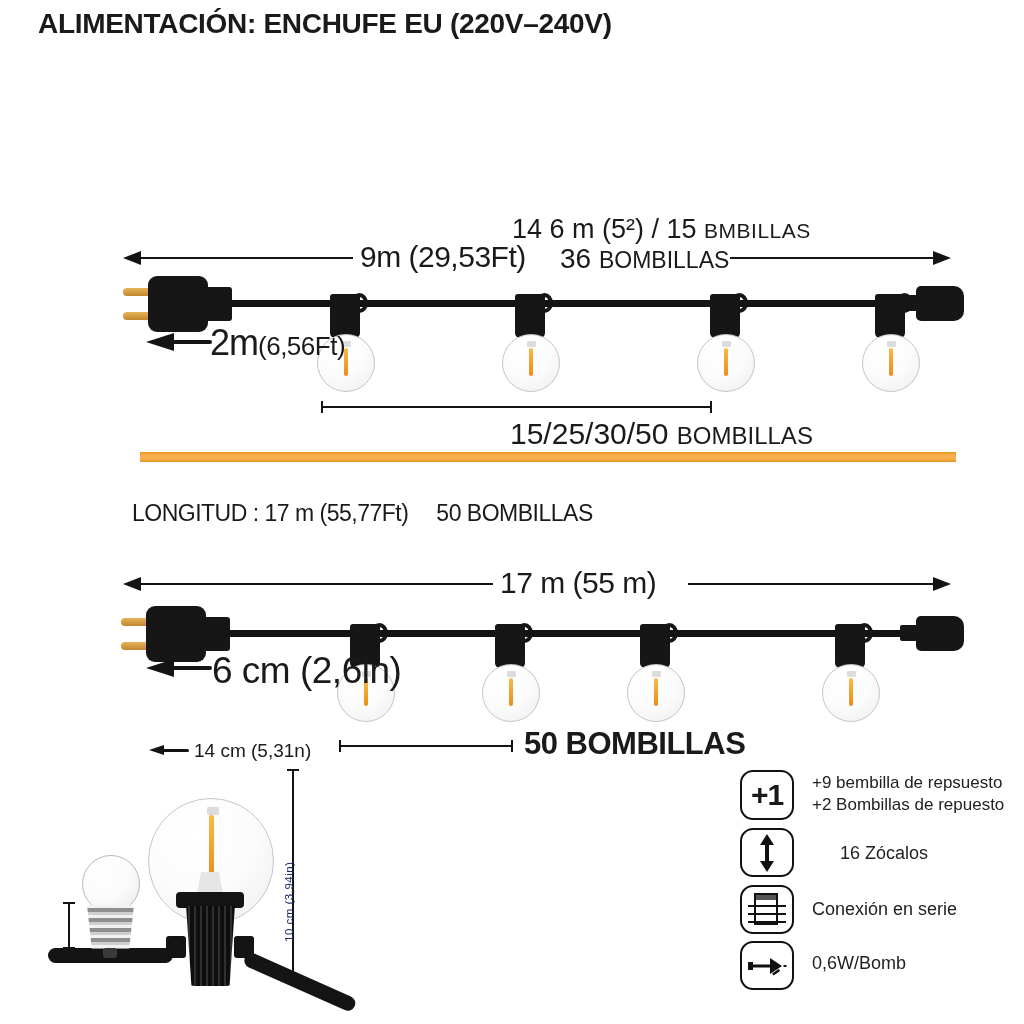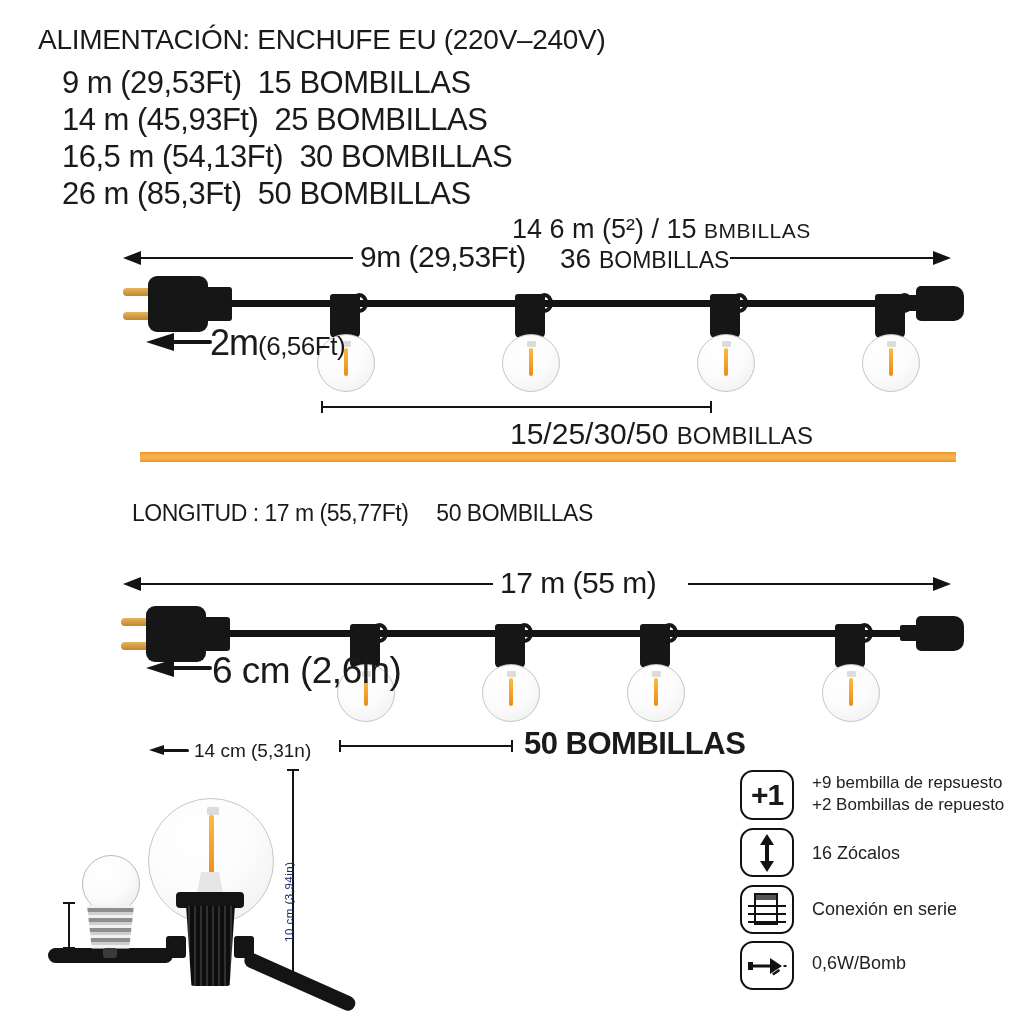--- a/index.html
+++ b/index.html
@@ -49,28 +49,22 @@
   
   .ribbed{background:repeating-linear-gradient(90deg,#0e0e0e 0 4px,#303030 4px 6px);}
   .screw{background:repeating-linear-gradient(180deg,#f2f2f2 0 3px,#8e8e8e 3px 7px,#cfcfcf 7px 10px);}
   .vtext{writing-mode:vertical-rl;transform:rotate(180deg);font-size:11.5px;color:#1b2a63;letter-spacing:0.5px;}
 </style>
 </head>
 <body>
 
 <div class="page">
 
-  <div class="abs t-title" style="left:38px;top:24px;">ALIMENTACIÓN: ENCHUFE EU (220V–240V)</div>
-
-  <div class="abs" style="left:62px;top:64px;">
-    <div class="t-spec pre">9 m (29,53Ft)  15 BOMBILLAS</div>
-    <div class="t-spec pre">14 m (45,93Ft)  25 BOMBILLAS</div>
-    <div class="t-spec pre">16,5 m (54,13Ft)  30 BOMBILLAS</div>
-    <div class="t-spec pre">26 m (85,3Ft)  50 BOMBILLAS</div>
-  </div>
+  <div class="abs t-title" style="left:38px;top:8px;font-weight:bold;">ALIMENTACIÓN: ENCHUFE EU (220V–240V)</div>
+
 
   <div class="abs" style="left:512px;top:214px;">
     <span style="font-size:27px;">14 6 m (5²) / 15 </span><span style="font-size:21px;letter-spacing:0.5px;">BMBILLAS</span>
   </div>
 
   <div class="head-l" style="left:123px;top:251px;"></div>
   <div class="dline" style="left:138px;top:257px;width:215px;"></div>
   <div class="abs t-big" style="left:360px;top:240px;">9m (29,53Ft)</div>
   <div class="abs" style="left:560px;top:243px;">
     <span style="font-size:28px;">36 </span><span style="font-size:23px;">BOMBILLAS</span>
@@ -229,21 +223,21 @@
       <div>+2 Bombillas de repuesto</div>
     </div>
 
     <div class="lg-box" style="top:828px;">
       <svg width="20" height="38" viewBox="0 0 20 38">
         <polygon points="10,0 17,11 3,11" fill="#111"></polygon>
         <rect x="8" y="10" width="4" height="18" fill="#111"></rect>
         <polygon points="10,38 17,27 3,27" fill="#111"></polygon>
       </svg>
     </div>
-    <div class="lg-label" style="top:843px;">16 Zócalos</div>
+    <div class="lg-label" style="top:843px;margin-left:28px;">16 Zócalos</div>
 
     <div class="lg-box" style="top:885px;">
       <div class="series-icon">
         <div class="series-rect"></div>
         <div class="series-top"></div>
         <div class="series-line" style="top:12px;"></div>
         <div class="series-line" style="top:20px;"></div>
         <div class="series-line" style="top:28px;"></div>
       </div>
     </div>

